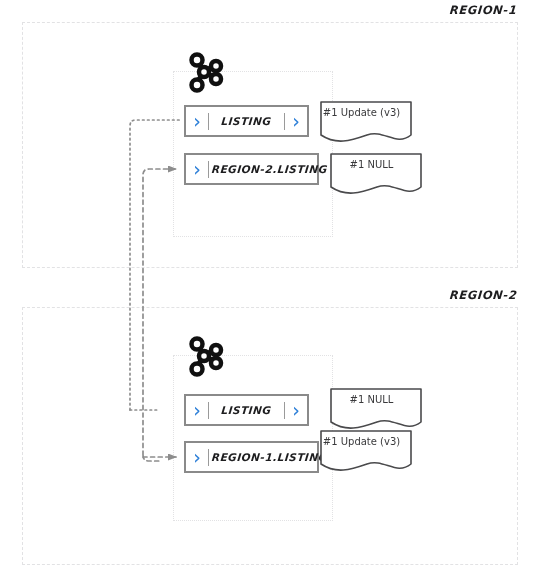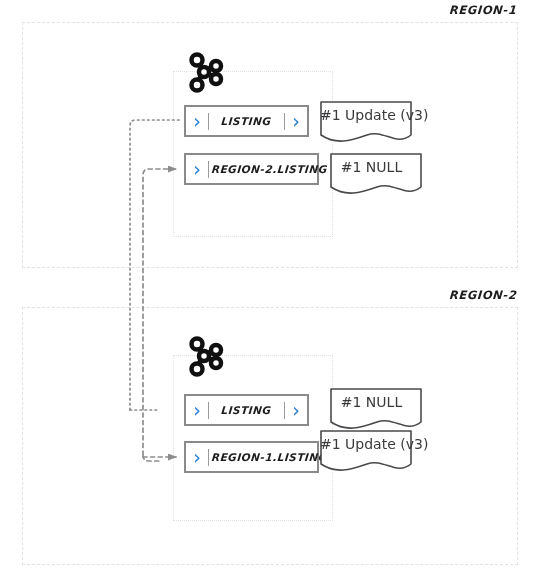--- a/index.html
+++ b/index.html
@@ -115,21 +115,21 @@
     left: 0;
     top: 0;
   }
   .note .notetext {
     position: absolute;
     left: 0;
     top: 6px;
     width: 83px;
     text-align: center;
     font-family: "DejaVu Sans", sans-serif;
-    font-size: 14px;
+    font-size: 10px;
     color: #3a3a3c;
     white-space: nowrap;
   }
 
   
   #connectors {
     position: absolute;
     left: 0;
     top: 0;
     width: 540px;

